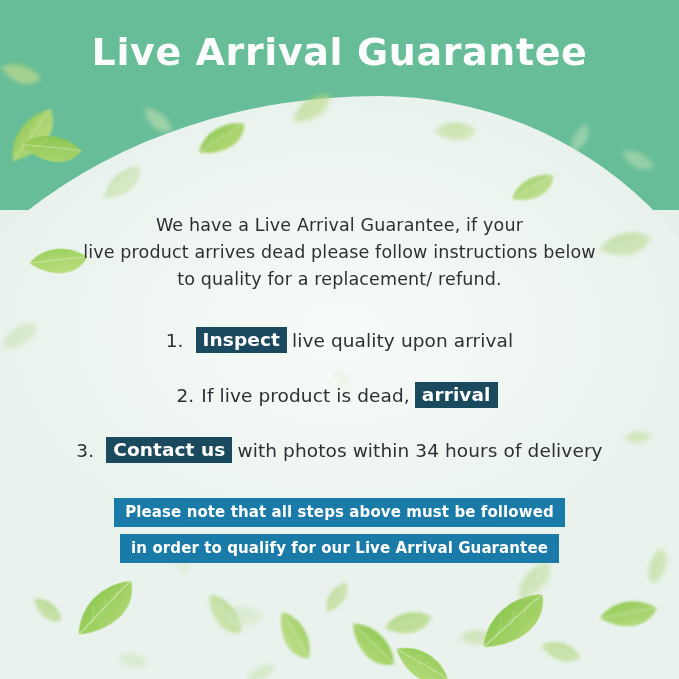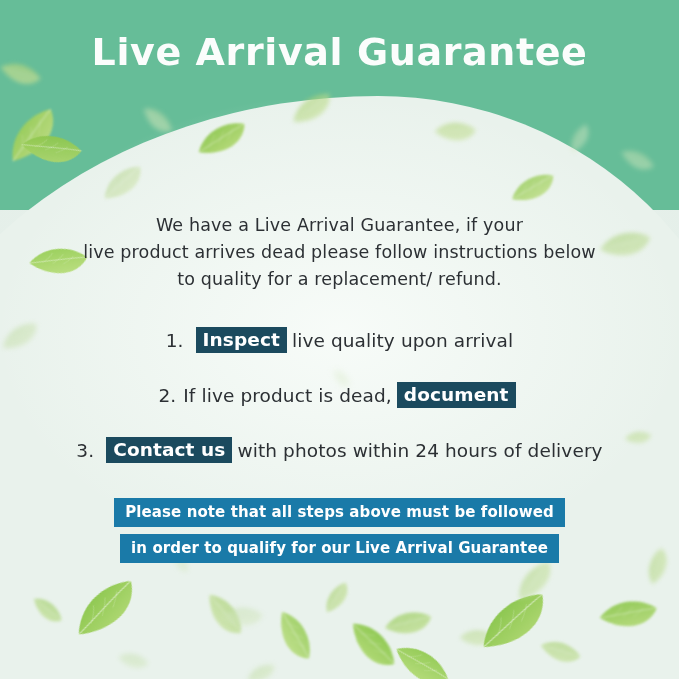--- a/index.html
+++ b/index.html
@@ -695,27 +695,27 @@
 
       <div class="step">
         <span class="num">1.</span>
         <span class="hl">Inspect</span>
         <span>live quality upon arrival</span>
       </div>
 
       <div class="step">
         <span class="num">2.</span>
         <span class="pre">If live product is dead,</span>
-        <span class="hl">document</span>
+        <span class="hl">arrival</span>
       </div>
 
       <div class="step">
         <span class="num">3.</span>
         <span class="hl">Contact us</span>
-        <span>with photos within 24 hours of delivery</span>
+        <span>with photos within 34 hours of delivery</span>
       </div>
 
     </div>
 
     <div class="notes">
       <div class="note-row">
         <div class="note">Please note that all steps above must be followed</div>
       </div>
       <div class="note-row">
         <div class="note">in order to qualify for our Live Arrival Guarantee</div>

